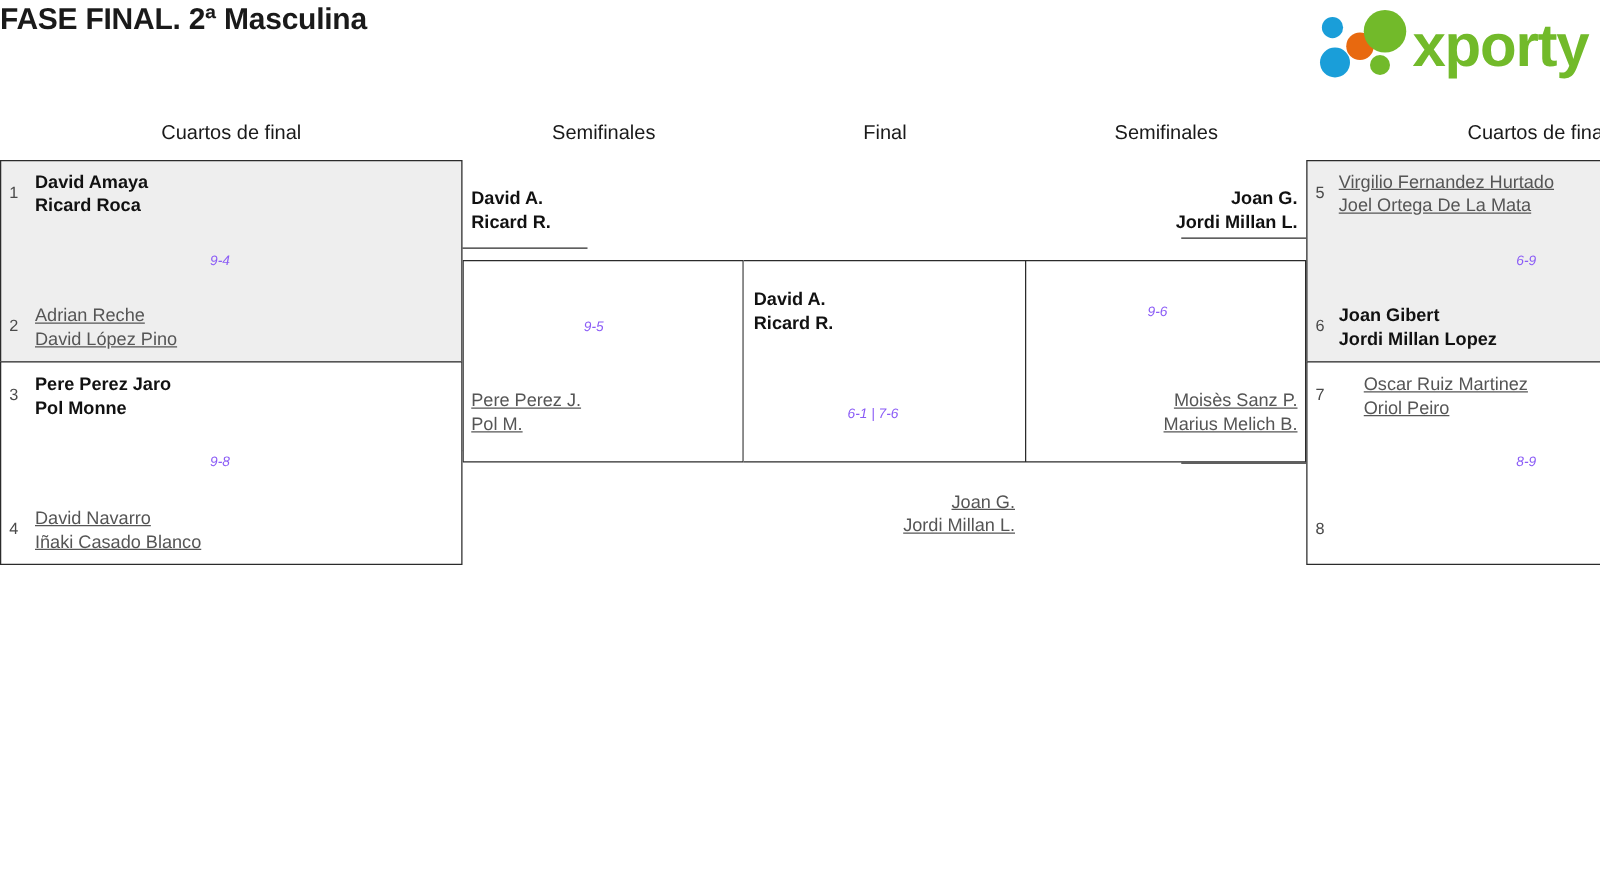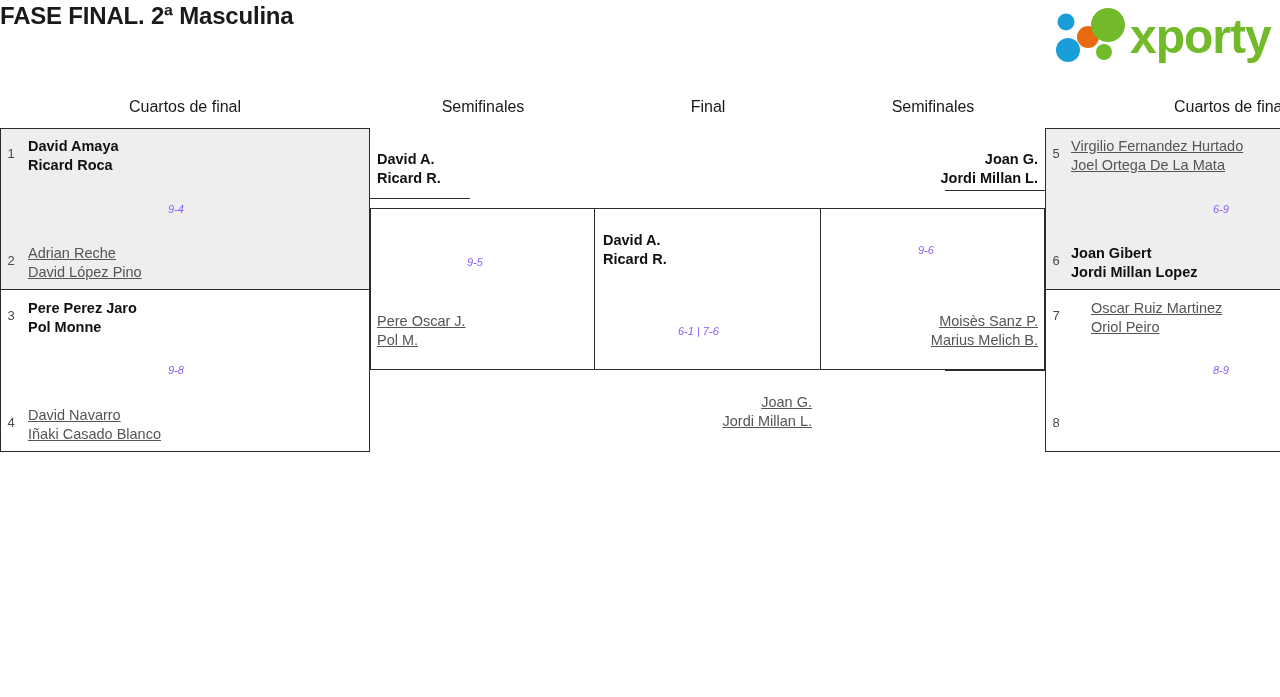--- a/index.html
+++ b/index.html
@@ -155,21 +155,21 @@
   <div class="box" style="left:370px; top:208px; width:225px; height:162px;"></div>
 
   <div class="team winner" style="left:377px; top:150px;">
     <span class="n1">David A.</span>
     <span class="n2">Ricard R.</span>
   </div>
 
   <div class="score" style="left:467px; top:241px;margin-top:12px;">9-5</div>
 
   <div class="team loser" style="left:377px; top:312px;">
-    <span class="n1">Pere Oscar J.</span>
+    <span class="n1">Pere Perez J.</span>
     <span class="n2">Pol M.</span>
   </div>
 
   <div class="hline" style="left:595px; top:279px; width:0px;"></div>
 
   <div class="box" style="left:595px; top:208px; width:225px; height:162px; border-left:none; border-right:none;"></div>
 
   <div class="team winner" style="left:603px; top:231px;">
     <span class="n1">David A.</span>
     <span class="n2">Ricard R.</span>

